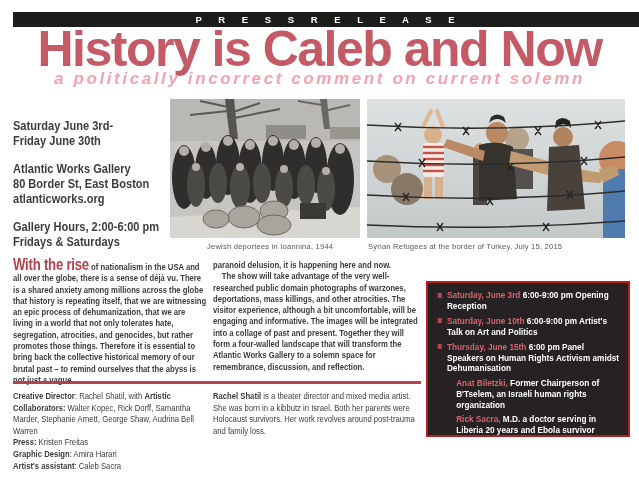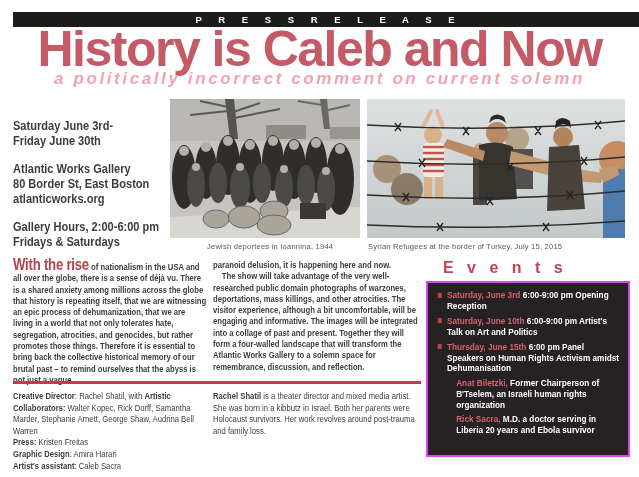--- a/index.html
+++ b/index.html
@@ -71,22 +71,22 @@
     position:absolute; left:213px; top:390px; width:262px;
     color:#3c3c3e; font-size:9.6px; line-height:11.6px; font-weight:400;
     transform:scaleX(0.8); transform-origin:left top;
   }
   
   .events-title {
     position:absolute; left:443px; top:259px;
     color:#c14552; font-size:16px; font-weight:bold; letter-spacing:4.5px;
   }
   .events-box {
-    position:absolute; left:426px; top:281px; width:204px; height:176px;
-    background:#262122; border:2px solid #d946ef; padding:7px 8px 6px 8px;
+    position:absolute; left:426px; top:281px; width:204px; height:156px;
+    background:#262122; border:2px solid #b91c1c; padding:7px 8px 6px 8px;
     overflow:hidden;
   }
   .events-inner {
     width:222px; transform:scaleX(0.84); transform-origin:left top;
     color:#ffffff; font-size:9.8px; font-weight:bold; line-height:10.9px;
   }
   .event-item { display:flex; margin-bottom:4px; }
   .bullet {
     flex:0 0 auto; width:5px; height:5px; background:#b5414d;
     margin:2.5px 6px 0 2px;
@@ -261,21 +261,20 @@
       <b>Press:</b><span> Kristen Freitas</span><br>
       <b>Graphic Design</b><span>: Amira Harari</span><br>
       <b>Artist's assistant</b><span>: Caleb Sacra</span>
     </p>
   </div>
 
   <div class="bio">
     <p><b>Rachel Shatil</b><span> is a theater director and mixed media artist. She was born in a kibbutz in Israel. Both her parents were Holocaust survivors. Her work revolves around post-trauma and family loss.</span></p>
   </div>
 
-  <div class="events-title">E v e n t s</div>
   <div class="events-box">
     <div class="events-inner">
       <div class="event-item">
         <span class="bullet"></span>
         <span><span class="event-date">Saturday, June 3rd</span><span> 6:00-9:00 pm Opening Reception</span></span>
       </div>
       <div class="event-item">
         <span class="bullet"></span>
         <span><span class="event-date">Saturday, June 10th</span><span> 6:00-9:00 pm Artist's Talk on Art and Politics</span></span>
       </div>

